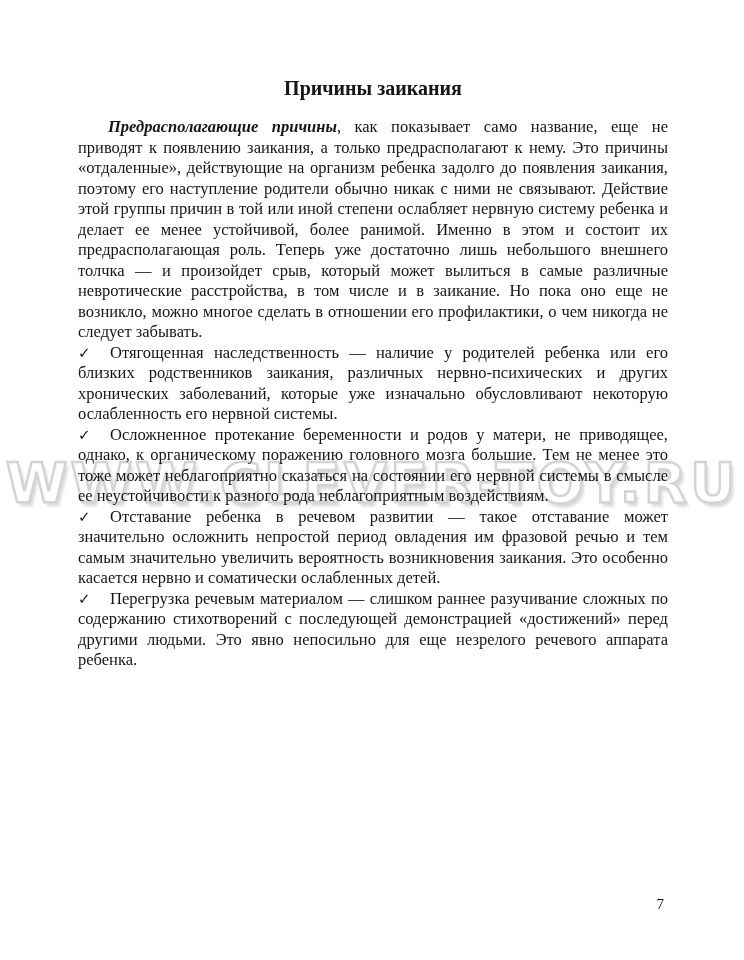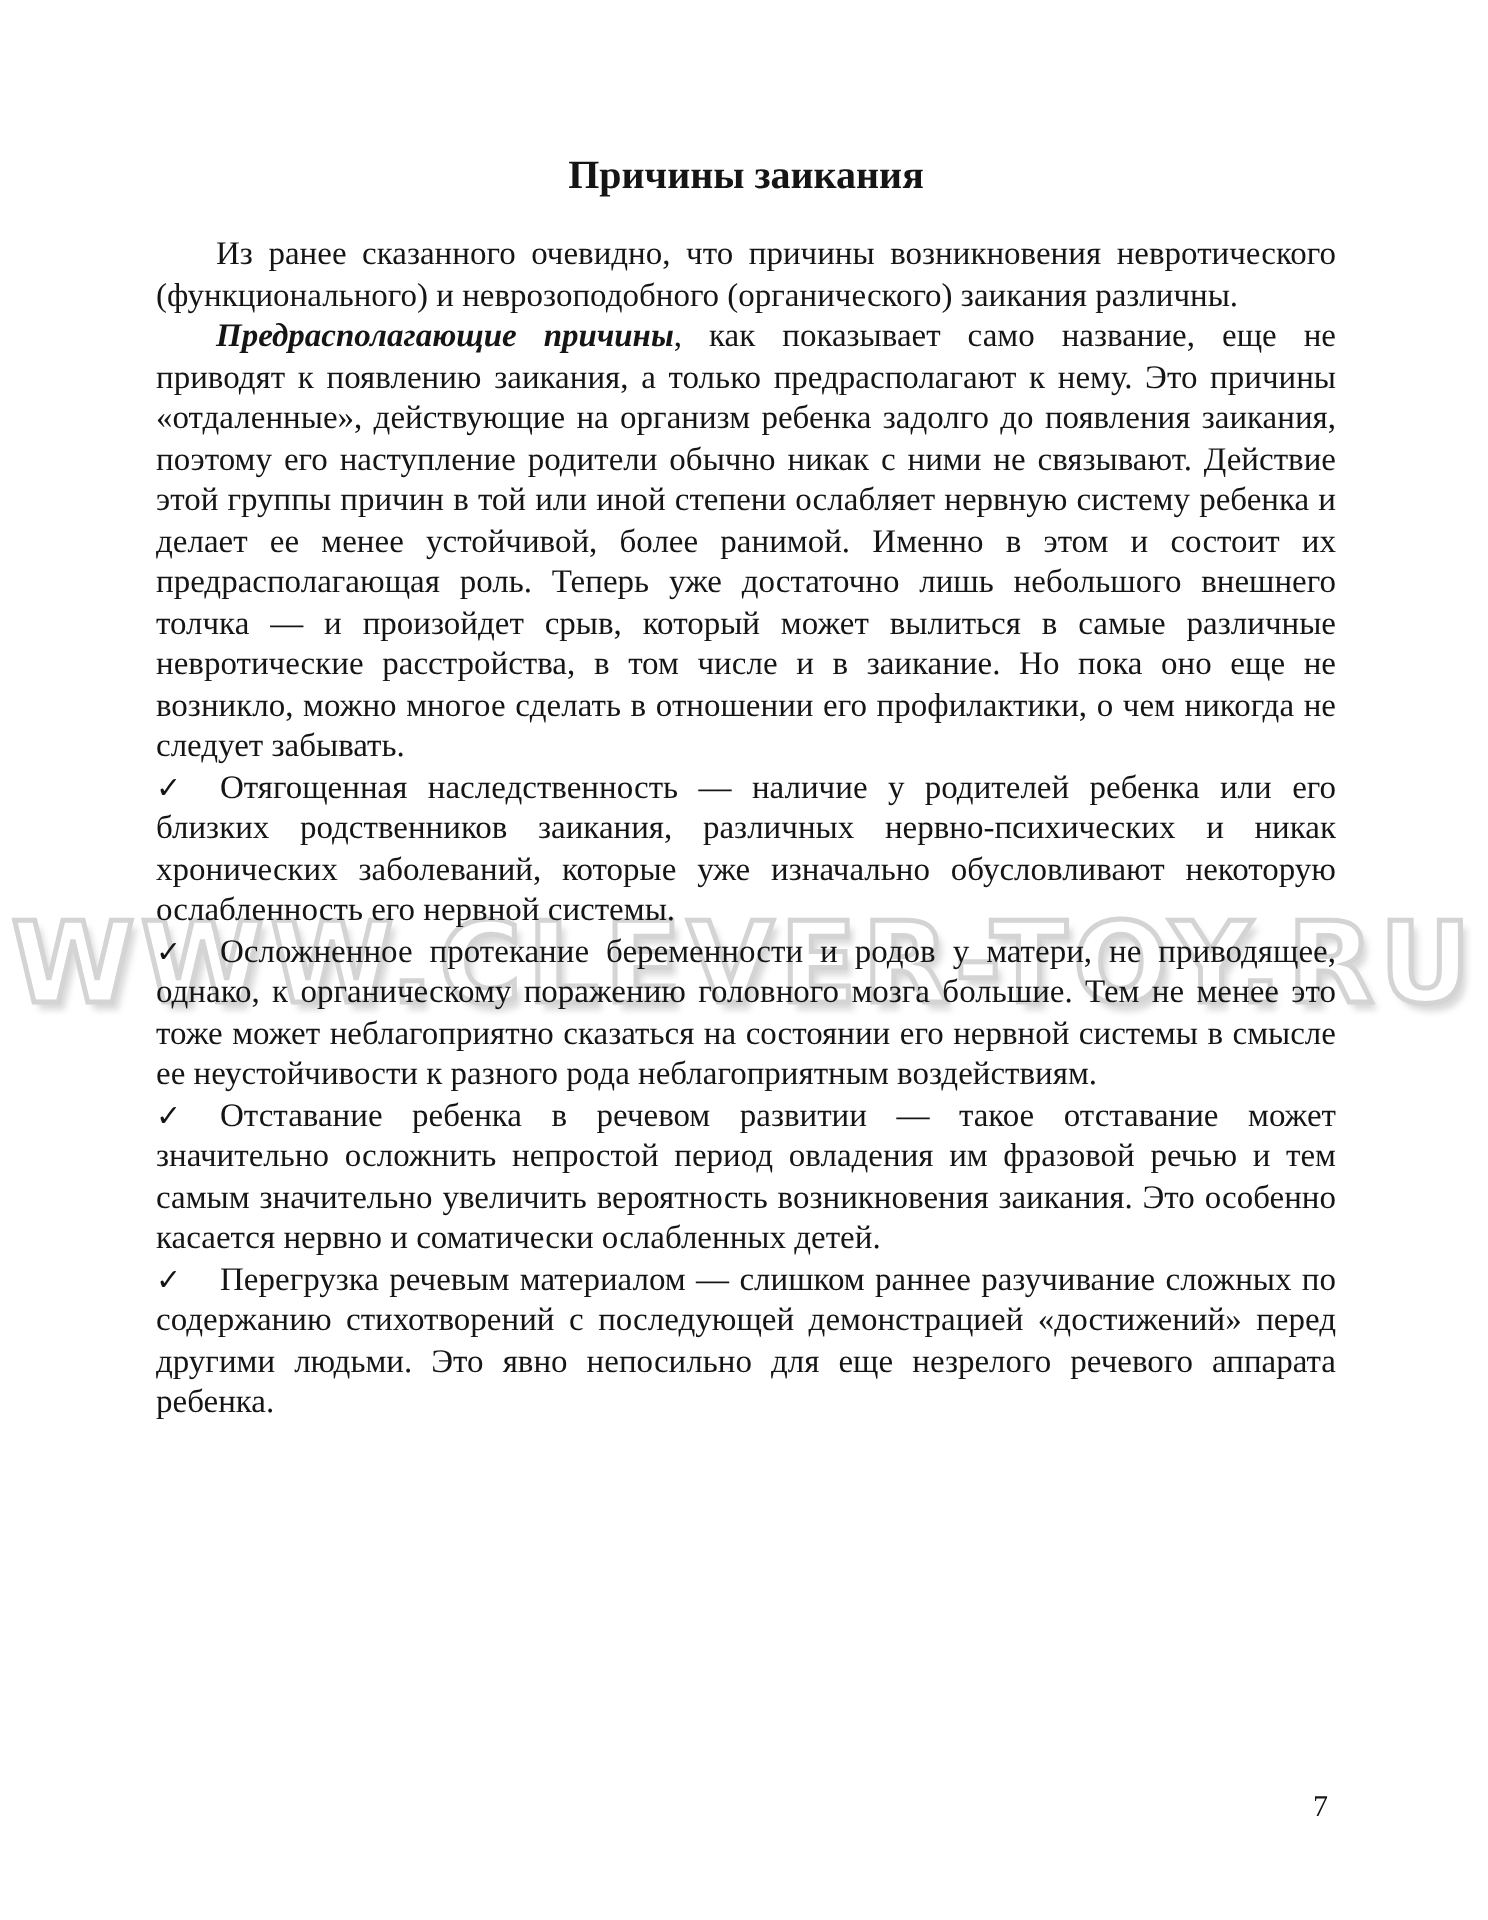--- a/index.html
+++ b/index.html
@@ -79,27 +79,26 @@
 <body>
 
 <div class="page">
 
   <div class="watermark">WWW.CLEVER-TOY.RU</div>
 
   <div class="content">
 
     <h1 class="title">Причины заикания</h1>
 
-    <p class="para"><span>Из ранее сказанного очевидно, что причины возникновения невротического (функционального) и неврозоподобного (органического) заикания различны.</span></p>
 
 
     <p class="para"><b><i>Предрасполагающие причины</i></b><span>, как показывает само название, еще не приводят к появлению заикания, а только предрасполагают к нему. Это причины «отдаленные», действующие на организм ребенка задолго до появления заикания, поэтому его наступление родители обычно никак с ними не связывают. Действие этой группы причин в той или иной степени ослабляет нервную систему ребенка и делает ее менее устойчивой, более ранимой. Именно в этом и состоит их предрасполагающая роль. Теперь уже достаточно лишь небольшого внешнего толчка — и произойдет срыв, который может вылиться в самые различные невротические расстройства, в том числе и в заикание. Но пока оно еще не возникло, можно многое сделать в отношении его профилактики, о чем никогда не следует забывать.</span></p>
 
 
-    <p class="bullet"><span class="check">✓</span><span>Отягощенная наследственность — наличие у родителей ребенка или его близких родственников заикания, различных нервно-психических и никак хронических заболеваний, которые уже изначально обусловливают некоторую ослабленность его нервной системы.</span></p>
+    <p class="bullet"><span class="check">✓</span><span>Отягощенная наследственность — наличие у родителей ребенка или его близких родственников заикания, различных нервно-психических и других хронических заболеваний, которые уже изначально обусловливают некоторую ослабленность его нервной системы.</span></p>
 
     <p class="bullet"><span class="check">✓</span><span>Осложненное протекание беременности и родов у матери, не приводящее, однако, к органическому поражению головного мозга большие. Тем не менее это тоже может неблагоприятно сказаться на состоянии его нервной системы в смысле ее неустойчивости к разного рода неблагоприятным воздействиям.</span></p>
 
 
     <p class="bullet"><span class="check">✓</span><span>Отставание ребенка в речевом развитии — такое отставание может значительно осложнить непростой период овладения им фразовой речью и тем самым значительно увеличить вероятность возникновения заикания. Это особенно касается нервно и соматически ослабленных детей.</span></p>
 
     <p class="bullet"><span class="check">✓</span><span>Перегрузка речевым материалом — слишком раннее разучивание сложных по содержанию стихотворений с последующей демонстрацией «достижений» перед другими людьми. Это явно непосильно для еще незрелого речевого аппарата ребенка.</span></p>
 
   </div>
 

